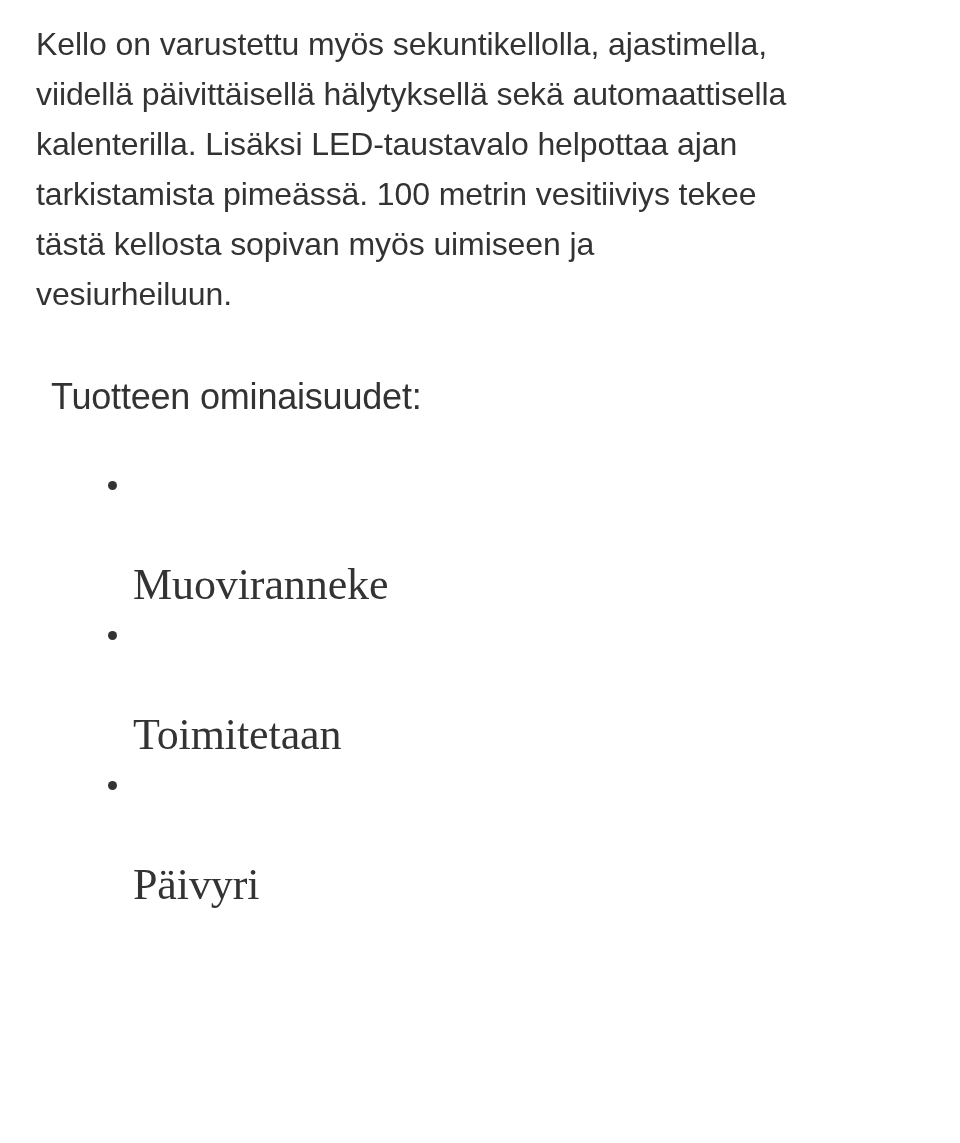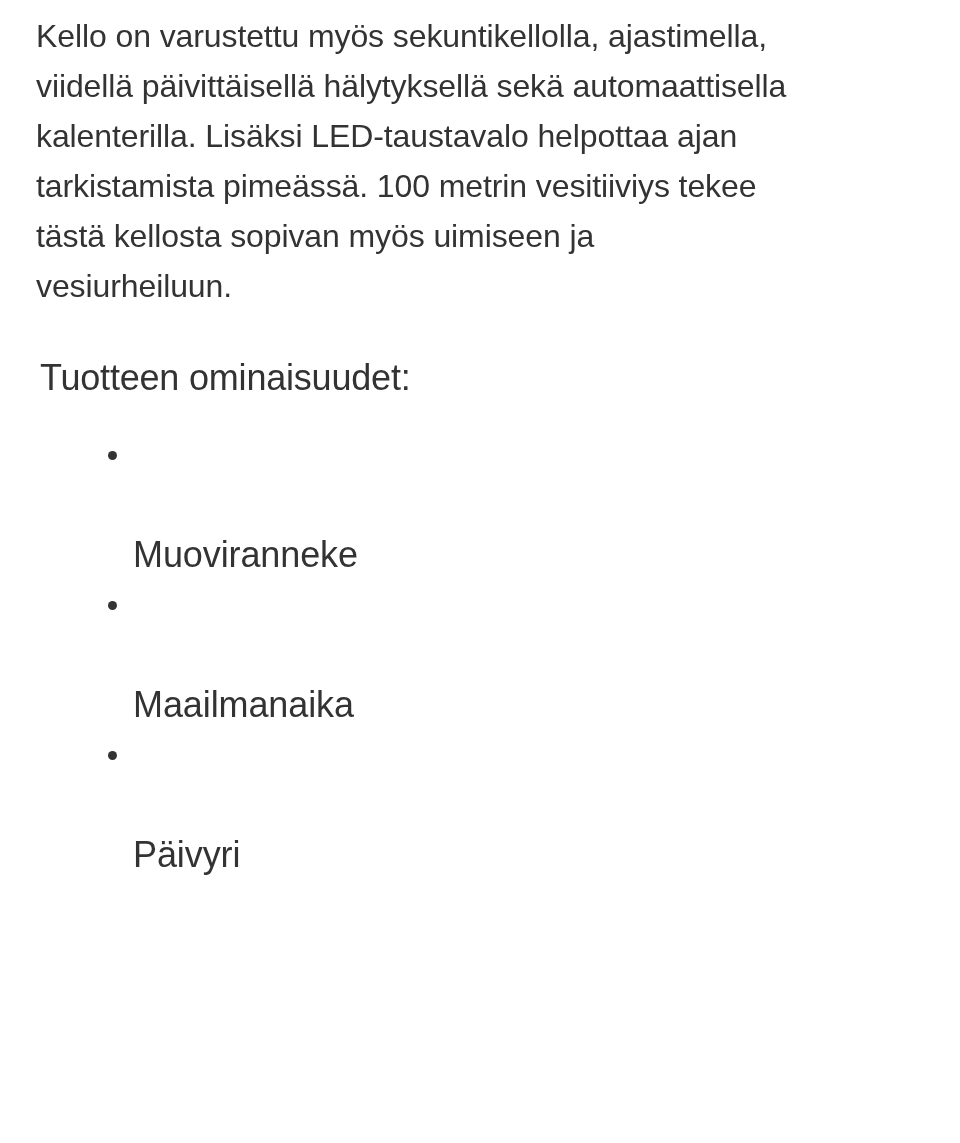--- a/index.html
+++ b/index.html
@@ -37,51 +37,52 @@
   .para {
     margin: 0;
     font-size: 32px;
     line-height: 50px;
     font-weight: 400;
     letter-spacing: -0.1px;
     color: #333333;
     white-space: pre-line;
   }
 
-  .para-1 { padding-top: 11px; }
+  .para-1 { padding-top: 19px; }
   .para-2 { padding-top: 40px; }
 
   
   .heading {
-    margin: 4px;
+    margin: 15px;
     padding-top: 38px;
     font-size: 36px;
     line-height: 50px;
     font-weight: 400;
     letter-spacing: -0.2px;
     color: #333333;
   }
 
   
   .feature-list {
     margin: 0;
     padding: 23px 0 0 0;
     list-style: none;
   }
 
   .feature-item {
     position: relative;
     margin: 0;
     padding-left: 97px;
-    font-size: 36px;
+    font-size: 44px;
     line-height: 50px;
     font-weight: 400;
     letter-spacing: -0.1px;
     color: #333333;
     white-space: pre-line;
+    font-family: Liberation Serif, serif;
   }
 
   .feature-item .bullet {
     position: absolute;
     left: 72px;
     top: 21px;
     width: 9px;
     height: 9px;
     border-radius: 50%;
     background: #333333;
@@ -103,21 +104,21 @@
 
     <h2 class="heading">Tuotteen ominaisuudet:</h2>
 
     <ul class="feature-list">
       <li class="feature-item">
         <span class="bullet"></span>
         <span class="feature-text">Muoviranneke</span>
       </li>
       <li class="feature-item">
         <span class="bullet"></span>
-        <span class="feature-text">Maailmanaika</span>
+        <span class="feature-text">Toimitetaan</span>
       </li>
       <li class="feature-item">
         <span class="bullet"></span>
         <span class="feature-text">Päivyri</span>
       </li>
 
     </ul>
 
   </div>
 </div>

